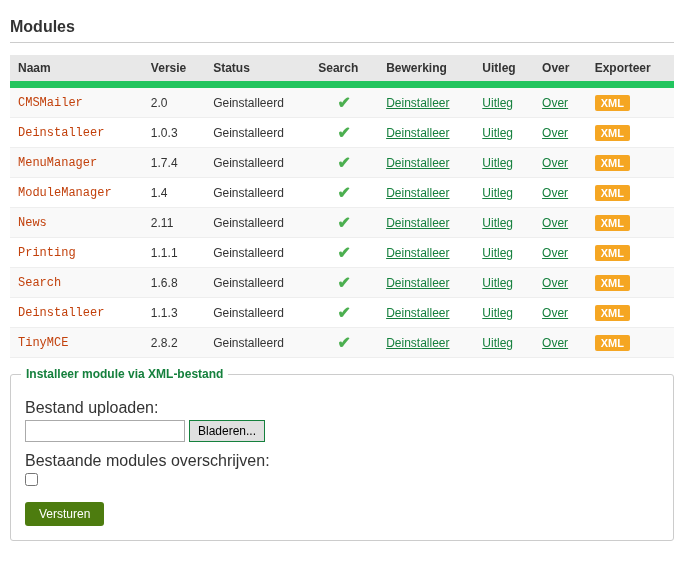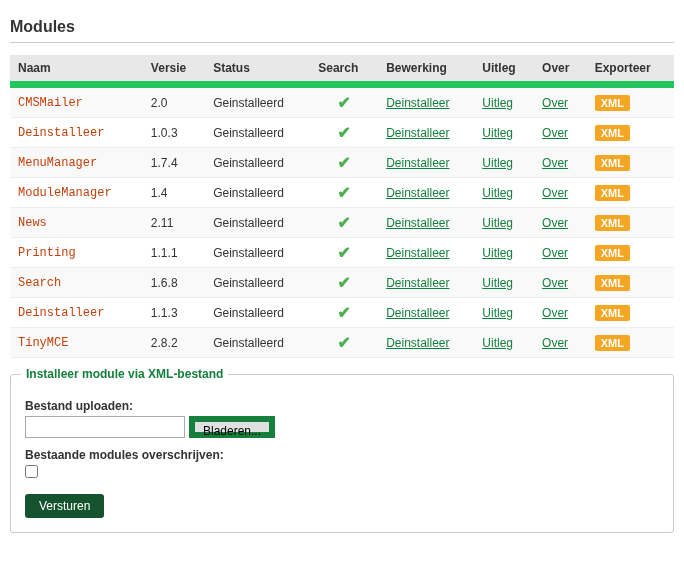--- a/index.html
+++ b/index.html
@@ -83,53 +83,53 @@
       background: #fff;
       padding: 0 5px;
       font-size: 12px;
       font-weight: bold;
       color: #15803d;
     }
     .form-row {
       margin-bottom: 10px;
     }
     .form-label {
-      font-weight: bold;
-      font-size: 12px;
+      font-weight: normal;
+      font-size: 16px;
       margin-bottom: 3px;
       display: block;
     }
     .file-input-row {
       display: flex;
       align-items: center;
       gap: 4px;
     }
     .file-text-input {
       width: 160px;
       height: 22px;
       border: 1px solid #aaa;
       padding: 2px 4px;
       font-size: 12px;
     }
     .browse-btn {
       background: #e0e0e0;
-      border: 6px solid #15803d;
+      border: 1px solid #15803d;
       padding: 2px 8px;
       font-size: 12px;
       cursor: pointer;
       height: 22px;
     }
     .checkbox-row {
       display: flex;
       align-items: center;
       gap: 6px;
       margin-bottom: 10px;
     }
     .submit-btn {
-      background: #14532d;
+      background: #4d7c0f;
       color: #fff;
       border: none;
       padding: 5px 14px;
       font-size: 12px;
       cursor: pointer;
       border-radius: 3px;
       margin-top: 6px;
     }
   </style>
 </head>

